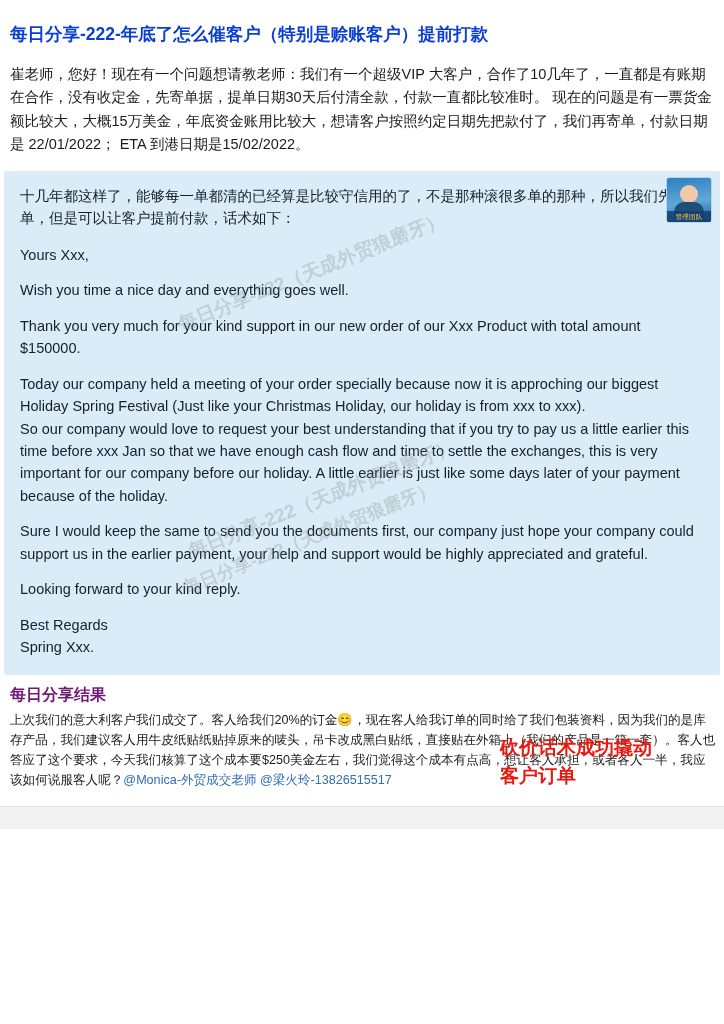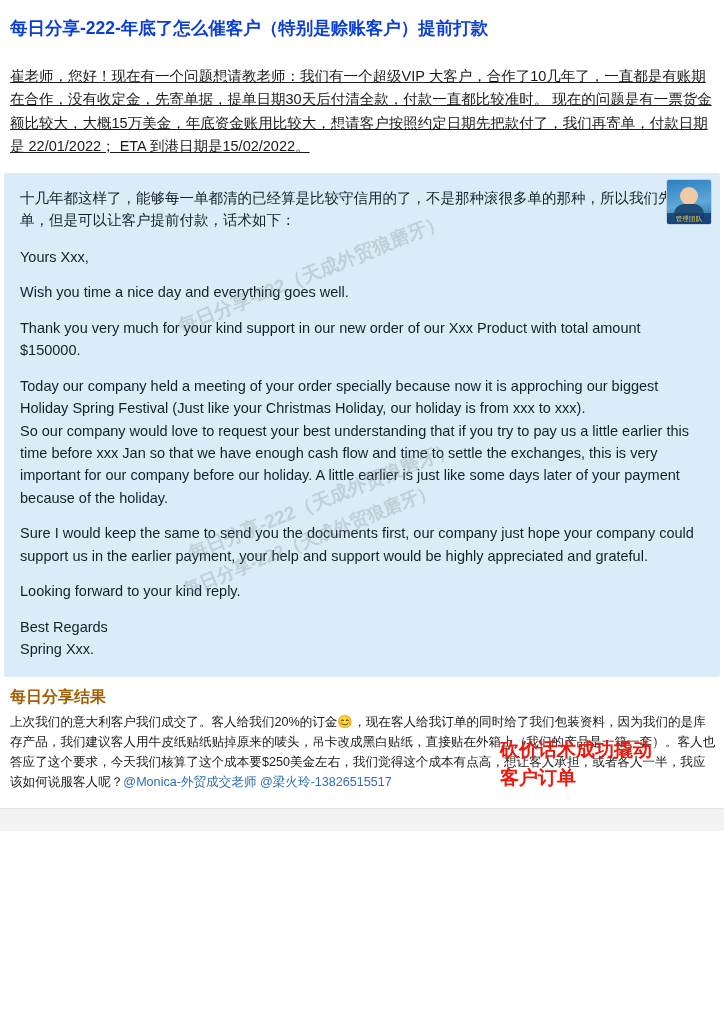--- a/index.html
+++ b/index.html
@@ -15,40 +15,39 @@
     position: relative;
     overflow: hidden;
   }
   .page {
     width: 724px;
     position: relative;
   }
 
   
   .title-block {
-    padding: 16px 10px 2px 10px;
+    padding: 22px 10px 2px 10px;
   }
   .title-line {
     font-size: 17.5px;
     font-weight: bold;
     color: #0b3fd4;
     line-height: 1.42;
     letter-spacing: 0px;
   }
 
   
   .question {
     padding: 6px 10px 0 10px;
     font-size: 14.5px;
     line-height: 1.62;
     color: #1a1a1a;
   }
   .question p {
-    margin: 16px 0 14px 0;
-    text-decoration: underline;
+    margin: 8px 0 14px 0;
   }
 
   
   .answer-wrap {
     position: relative;
     margin: 6px 4px 0 4px;
     background: #d9ecf7;
     padding: 14px 16px 16px 16px;
     border-radius: 2px;
     overflow: hidden;
@@ -122,21 +121,21 @@
     user-select: none;
   }
   .wm-1 { left: 165px; top: 88px; }
   .wm-2 { left: 175px; top: 315px; }
   .wm-3 { left: 170px; top: 355px; font-size: 18px; }
 
   
   .result-title {
     font-size: 16px;
     font-weight: bold;
-    color: #a16207;
+    color: #701a75;
     padding: 10px 10px 2px 10px;
   }
   .result-body {
     position: relative;
     padding: 2px 6px 10px 10px;
     font-size: 12.6px;
     line-height: 1.6;
     color: #1a1a1a;
   }
   .result-body p { margin: 0; }

